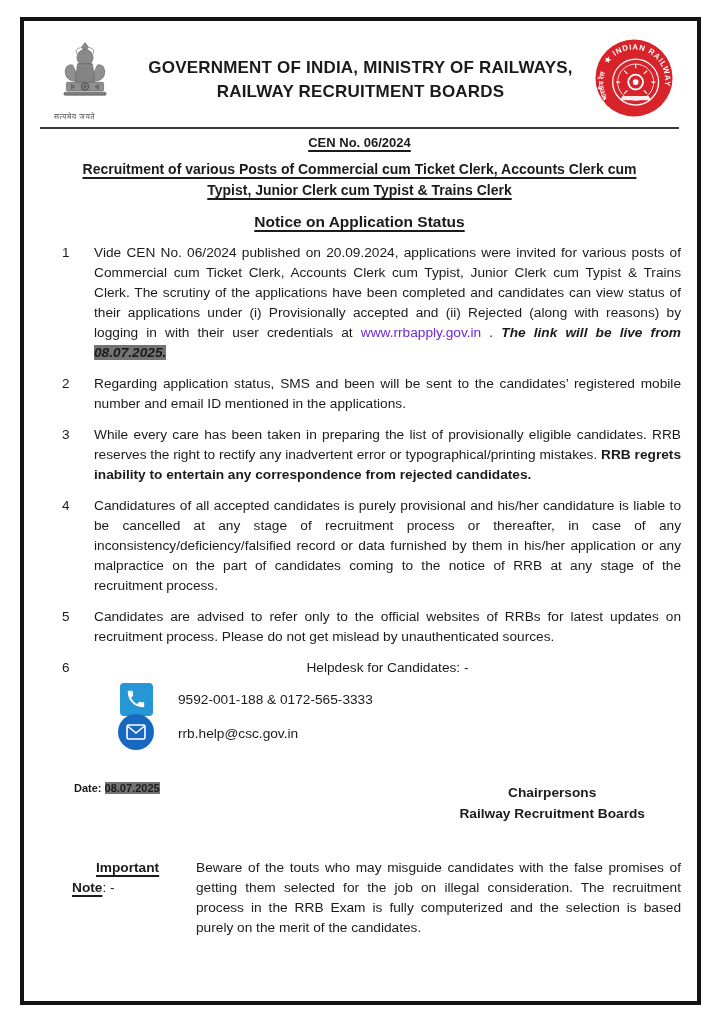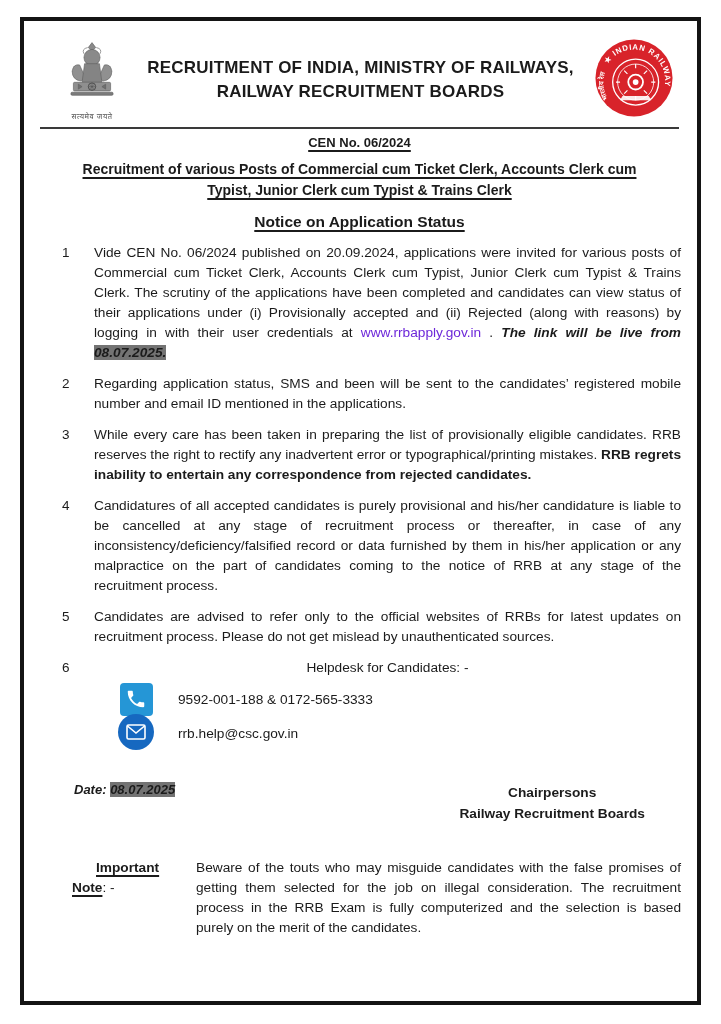--- a/index.html
+++ b/index.html
@@ -18,21 +18,21 @@
     border: 4px solid #141414;
     background: #fff;
     padding: 10px 14px 10px 12px;
   }
   
   .header {
     display: flex;
     align-items: center;
     padding: 6px 6px 2px 18px;
   }
-  .emblem-wrap { width: 76px; text-align: center; flex: none; }
+  .emblem-wrap { width: 76px; text-align: left; flex: none; }
   .emblem-caption {
     font-size: 7.5px; color: #555; margin-top: 1px;
     letter-spacing: 0.5px; white-space: nowrap;
   }
   .titles { flex: 1; text-align: center; padding: 0 4px; }
   .title-line {
     font-weight: bold; font-size: 17px; line-height: 24px;
     letter-spacing: 0.2px;
   }
   .rail-logo-wrap { width: 86px; flex: none; text-align: center; }
@@ -92,21 +92,21 @@
     background: #1668c0; display: flex; align-items: center; justify-content: center;
     margin: -3px auto 0 auto;
   }
   .hd-text { font-size: 13.7px; }
   .hd-timing { margin: 14px 0 0 60px; font-size: 13.7px; }
   
   .signoff {
     display: flex; justify-content: space-between; align-items: flex-start;
     margin: 32px 38px 0 38px;
   }
-  .date-line { font-size: 13px; font-weight: bold; font-style: italic; }
+  .date-line { font-size: 11px; font-weight: bold; }
   .authority { text-align: center; font-weight: bold; font-size: 13.7px; line-height: 21px; }
   
   .important-note {
     display: flex; margin: 34px 2px 0 36px;
   }
   .in-label {
     flex: none; width: 124px; font-size: 13.7px; line-height: 20px;
   }
   .in-label .lbl {
     font-weight: bold;
@@ -139,21 +139,21 @@
           <circle cx="50" cy="75" r="6" fill="none" stroke="#4f4f4f" stroke-width="1.6"></circle>
           <path d="M50 69 v12 M44 75 h12 M46 71 l8 8 M54 71 l-8 8" stroke="#4f4f4f" stroke-width="0.9"></path>
           <path d="M28 71 l6 4 -6 4 z M72 71 l-6 4 6 4 z" fill="#6f6f6f"></path>
           <rect x="16" y="84" width="68" height="5" rx="2" fill="#7b7b7b"></rect>
         </g>
       </svg>
       <div class="emblem-caption">सत्यमेव जयते</div>
     </div>
 
     <div class="titles">
-      <div class="title-line">RECRUITMENT OF INDIA, MINISTRY OF RAILWAYS,</div>
+      <div class="title-line">GOVERNMENT OF INDIA, MINISTRY OF RAILWAYS,</div>
       <div class="title-line">RAILWAY RECRUITMENT BOARDS</div>
     </div>
 
     <div class="rail-logo-wrap">
       <svg width="82" height="82" viewBox="0 0 100 100">
         <circle cx="50" cy="50" r="47" fill="#d8232a"></circle>
         <defs>
           <path id="arcTop" d="M 13,62 A 38,38 0 1 1 87,62" fill="none"></path>
           <path id="arcLeft" d="M 20,78 A 38,38 0 0 1 16,40" fill="none"></path>
         </defs>

